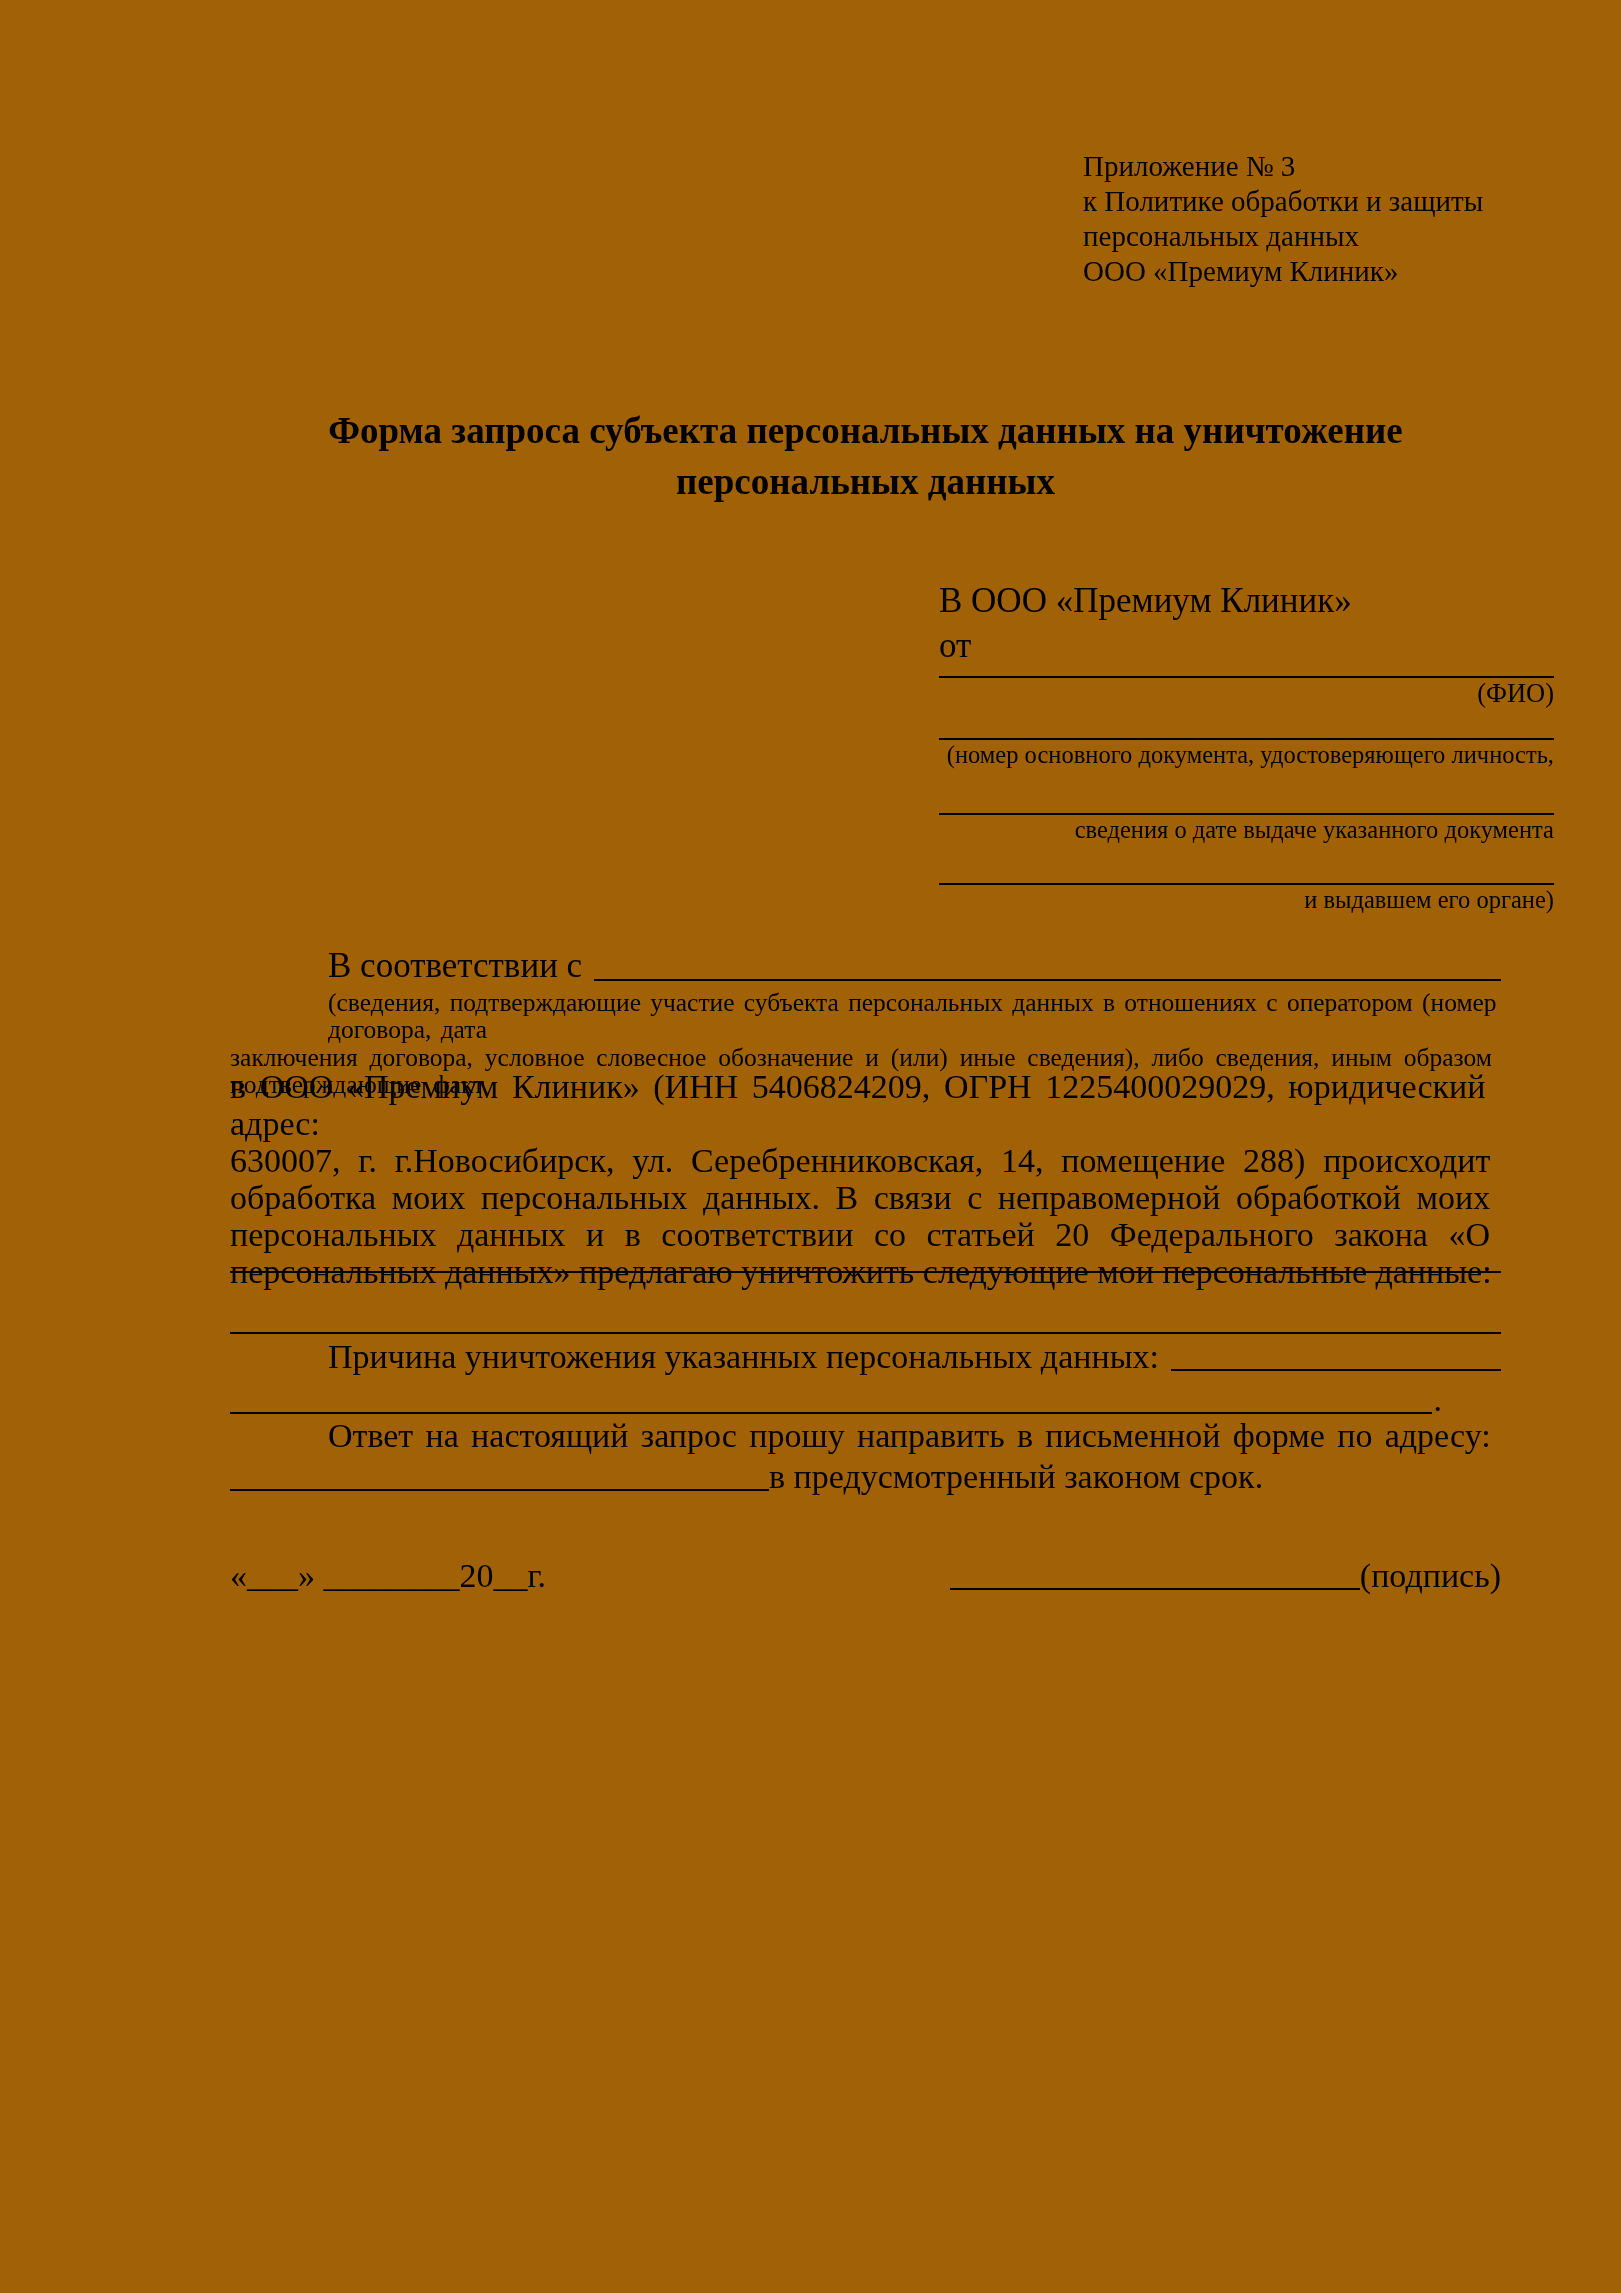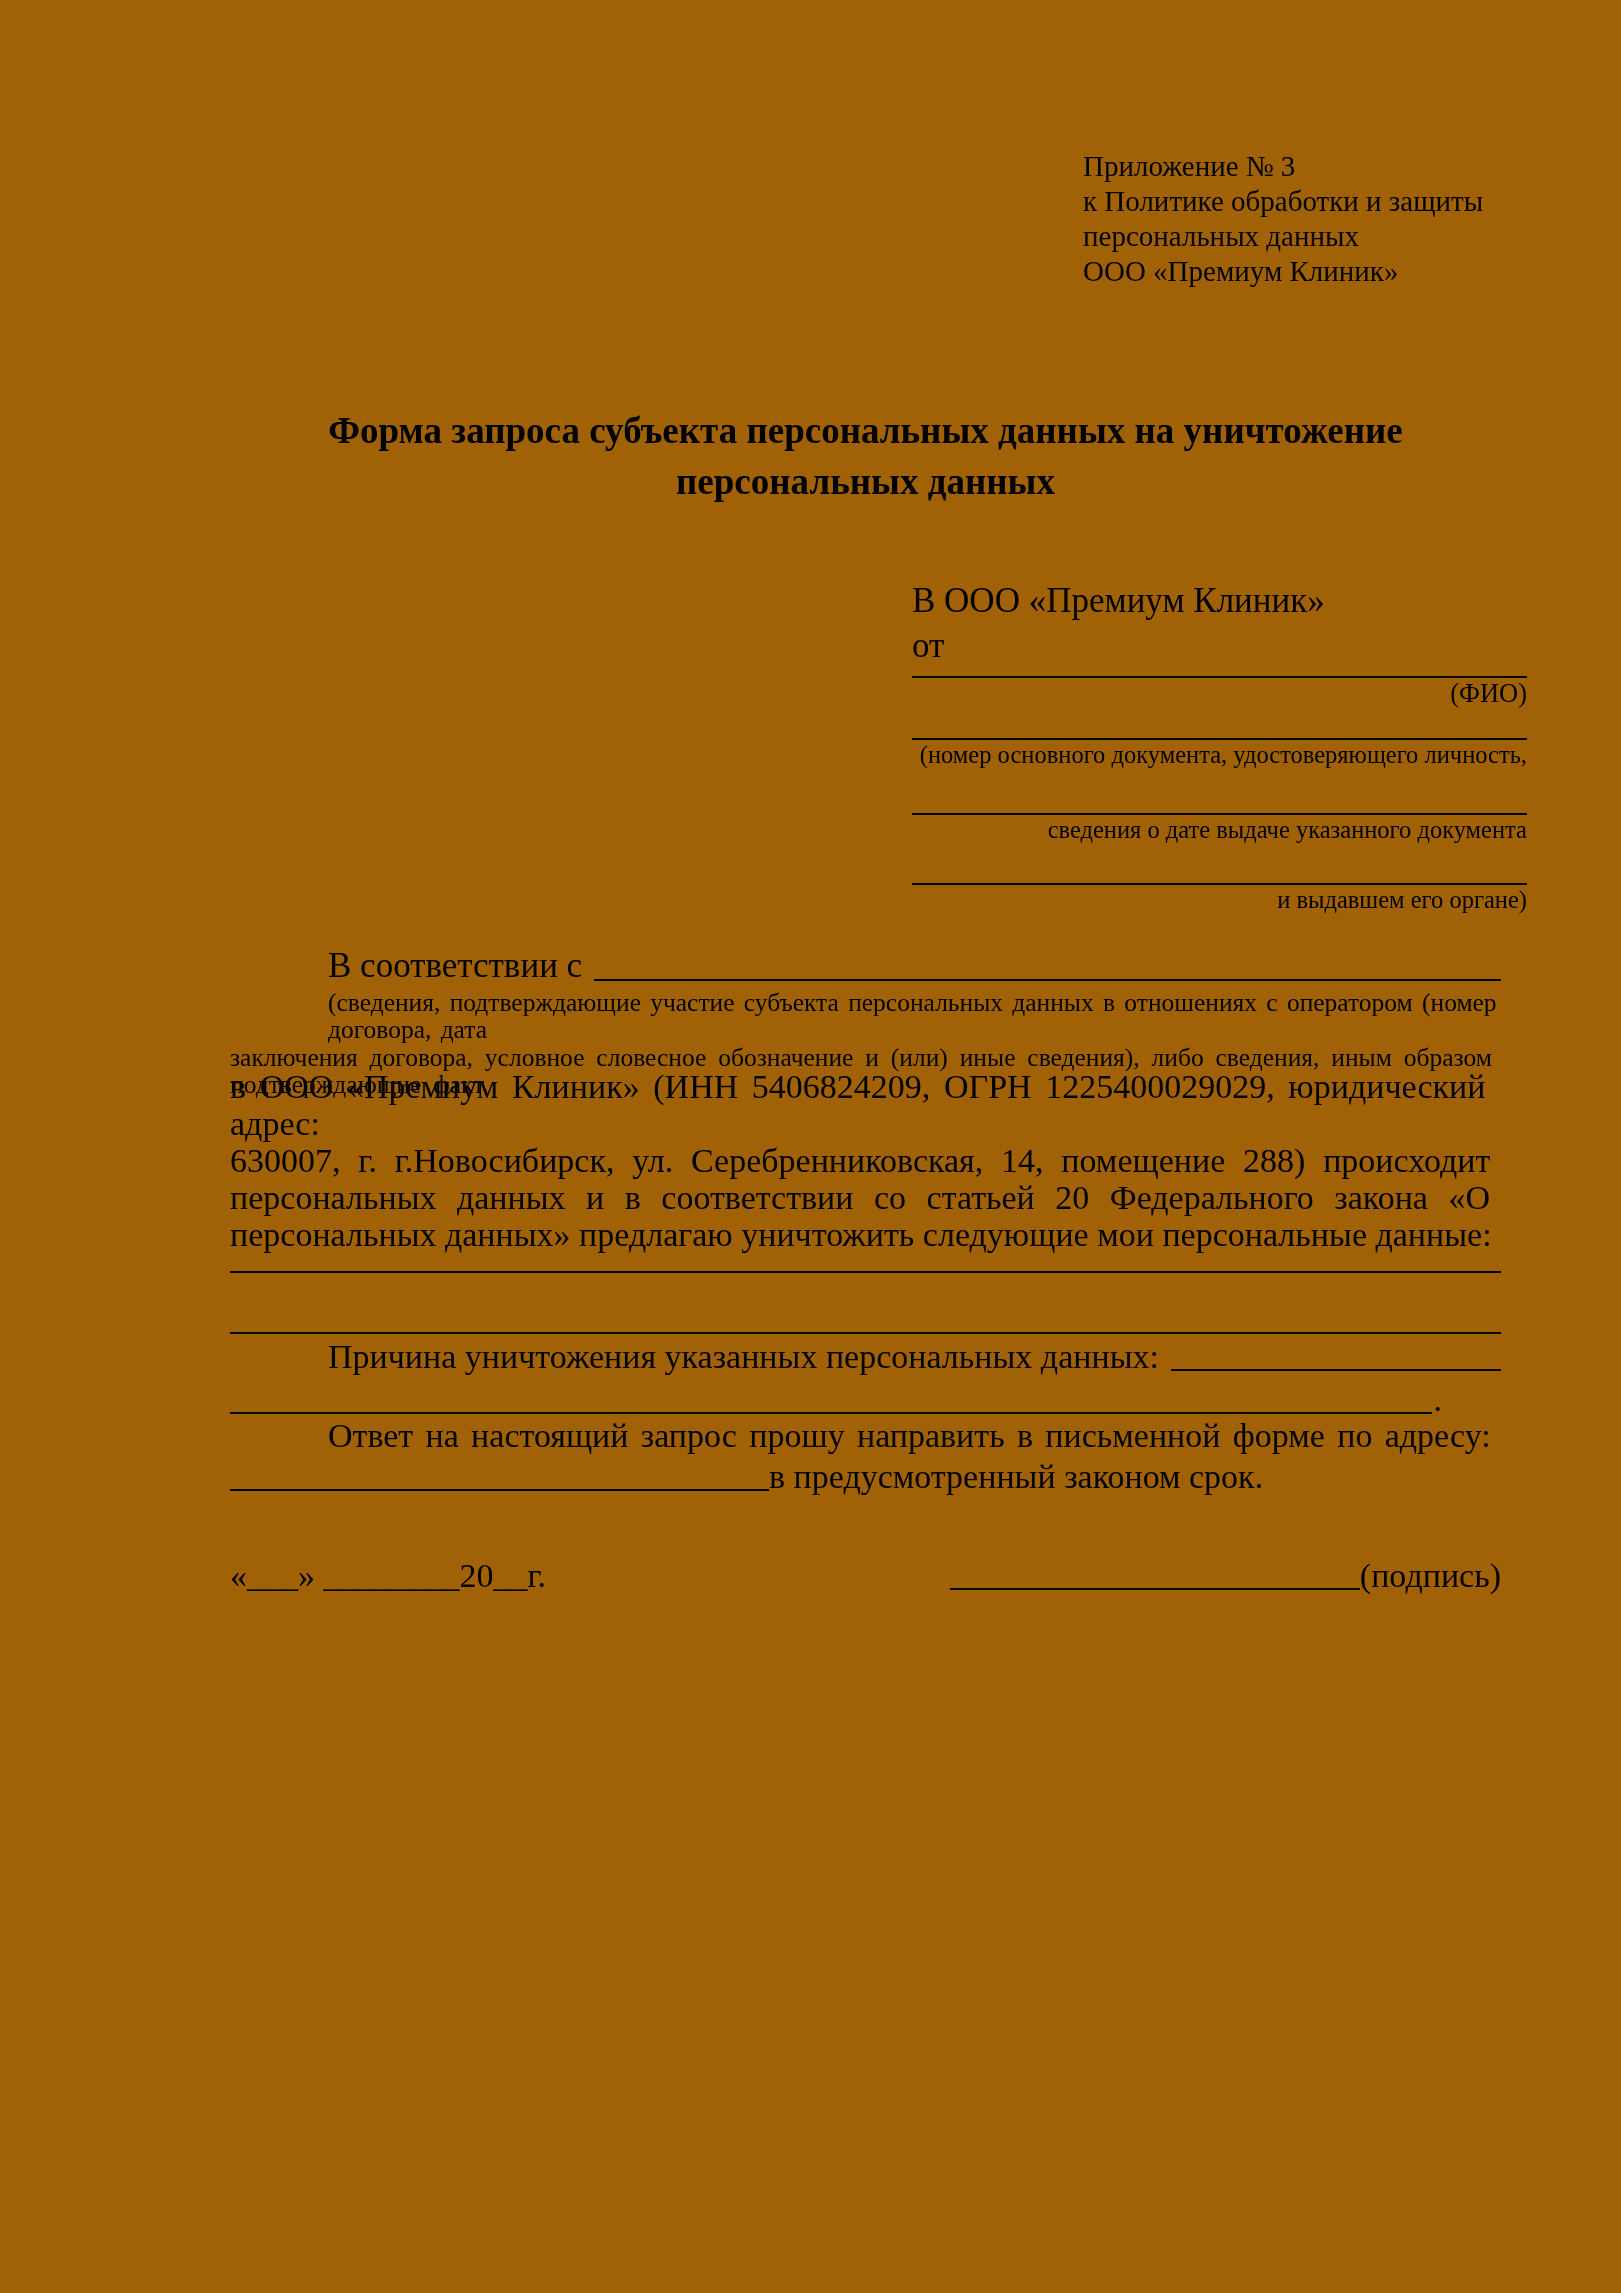--- a/index.html
+++ b/index.html
@@ -13,21 +13,21 @@
   }
   .abs{position:absolute;}
 
   
   .header-note{left:1083px;top:149px;font-size:29px;line-height:35px;}
 
   
   .title{left:230px;top:405px;width:1271px;text-align:center;font-weight:bold;font-size:37px;line-height:51px;}
 
   
-  .recipient{left:912px;top:578px;width:615px;font-size:35px;line-height:45px;}
+  .recipient{left:939px;top:578px;width:615px;font-size:35px;line-height:45px;}
   .recipient .bl{border-bottom:2.9px solid #000;}
   .recipient .cap{text-align:right;font-size:24.5px;line-height:29px;}
   .recipient .cap-fio{font-size:26.5px;line-height:31px;}
   .h8{height:7.8px;} .h30{height:29px;} .h45{height:44px;} .h40{height:39px;}
 
   
   .accordance{left:230px;top:946px;width:1271px;}
   .lead-row{display:flex;font-size:35px;line-height:39px;}
   .lead-row .lead{margin-left:98px;white-space:nowrap;}
   .fill-line{flex:1;border-bottom:2.9px solid #000;margin-bottom:3.9px;margin-left:11.8px;}
@@ -103,20 +103,21 @@
     </div>
     <div class="note">
       <div class="indent"><span class="fit" style="word-spacing: 2.9px;">(сведения, подтверждающие участие субъекта персональных данных в отношениях с оператором (номер договора, дата</span></div>
       <div><span class="fit" style="word-spacing: 5.5px;">заключения договора, условное словесное обозначение и (или) иные сведения), либо сведения, иным образом подтверждающие факт</span></div>
     </div>
   </div>
 
   <div class="abs bodytext">
     <div><span class="fit" style="word-spacing: 5.1px;">в ООО «Премиум Клиник» (ИНН 5406824209, ОГРН 1225400029029, юридический адрес:</span></div>
     <div><span class="fit" style="word-spacing: 9.3px;">630007, г. г.Новосибирск, ул. Серебренниковская, 14, помещение 288) происходит</span></div>
+    <div><span class="fit" style="word-spacing: 7px;">обработка моих персональных данных. В связи с неправомерной обработкой моих</span></div>
     <div><span class="fit" style="word-spacing: 12px;">персональных данных и в соответствии со статьей 20 Федерального закона «О</span></div>
     <div><span>персональных данных» предлагаю уничтожить следующие мои персональные данные:</span></div>
   </div>
 
   <div class="abs blanks">
     <div class="bl bh16"></div>
     <div class="bl bh60"></div>
   </div>
 
   <div class="abs reason">

